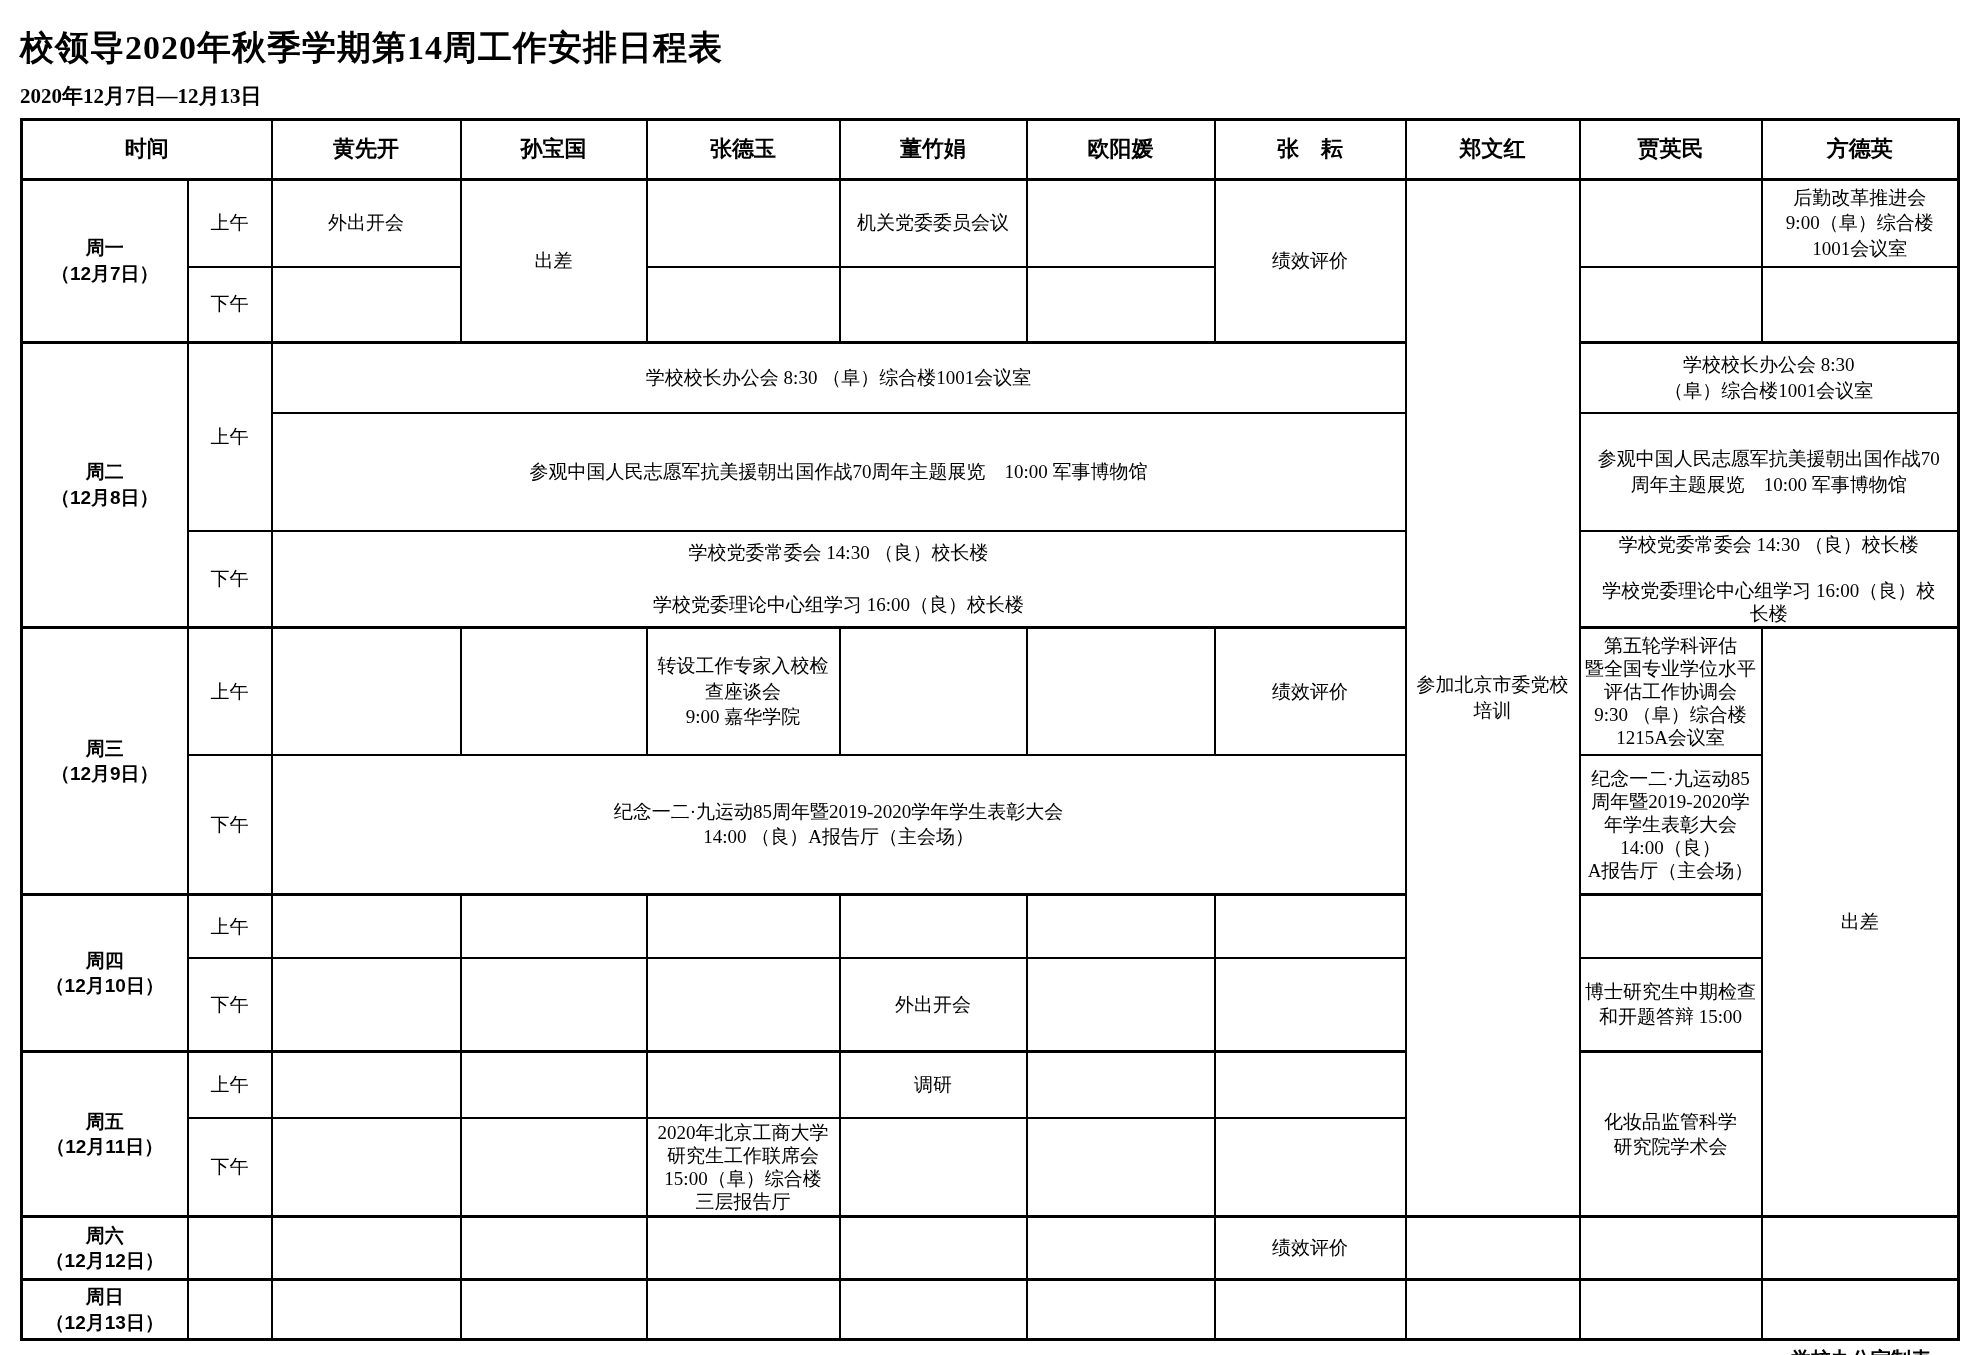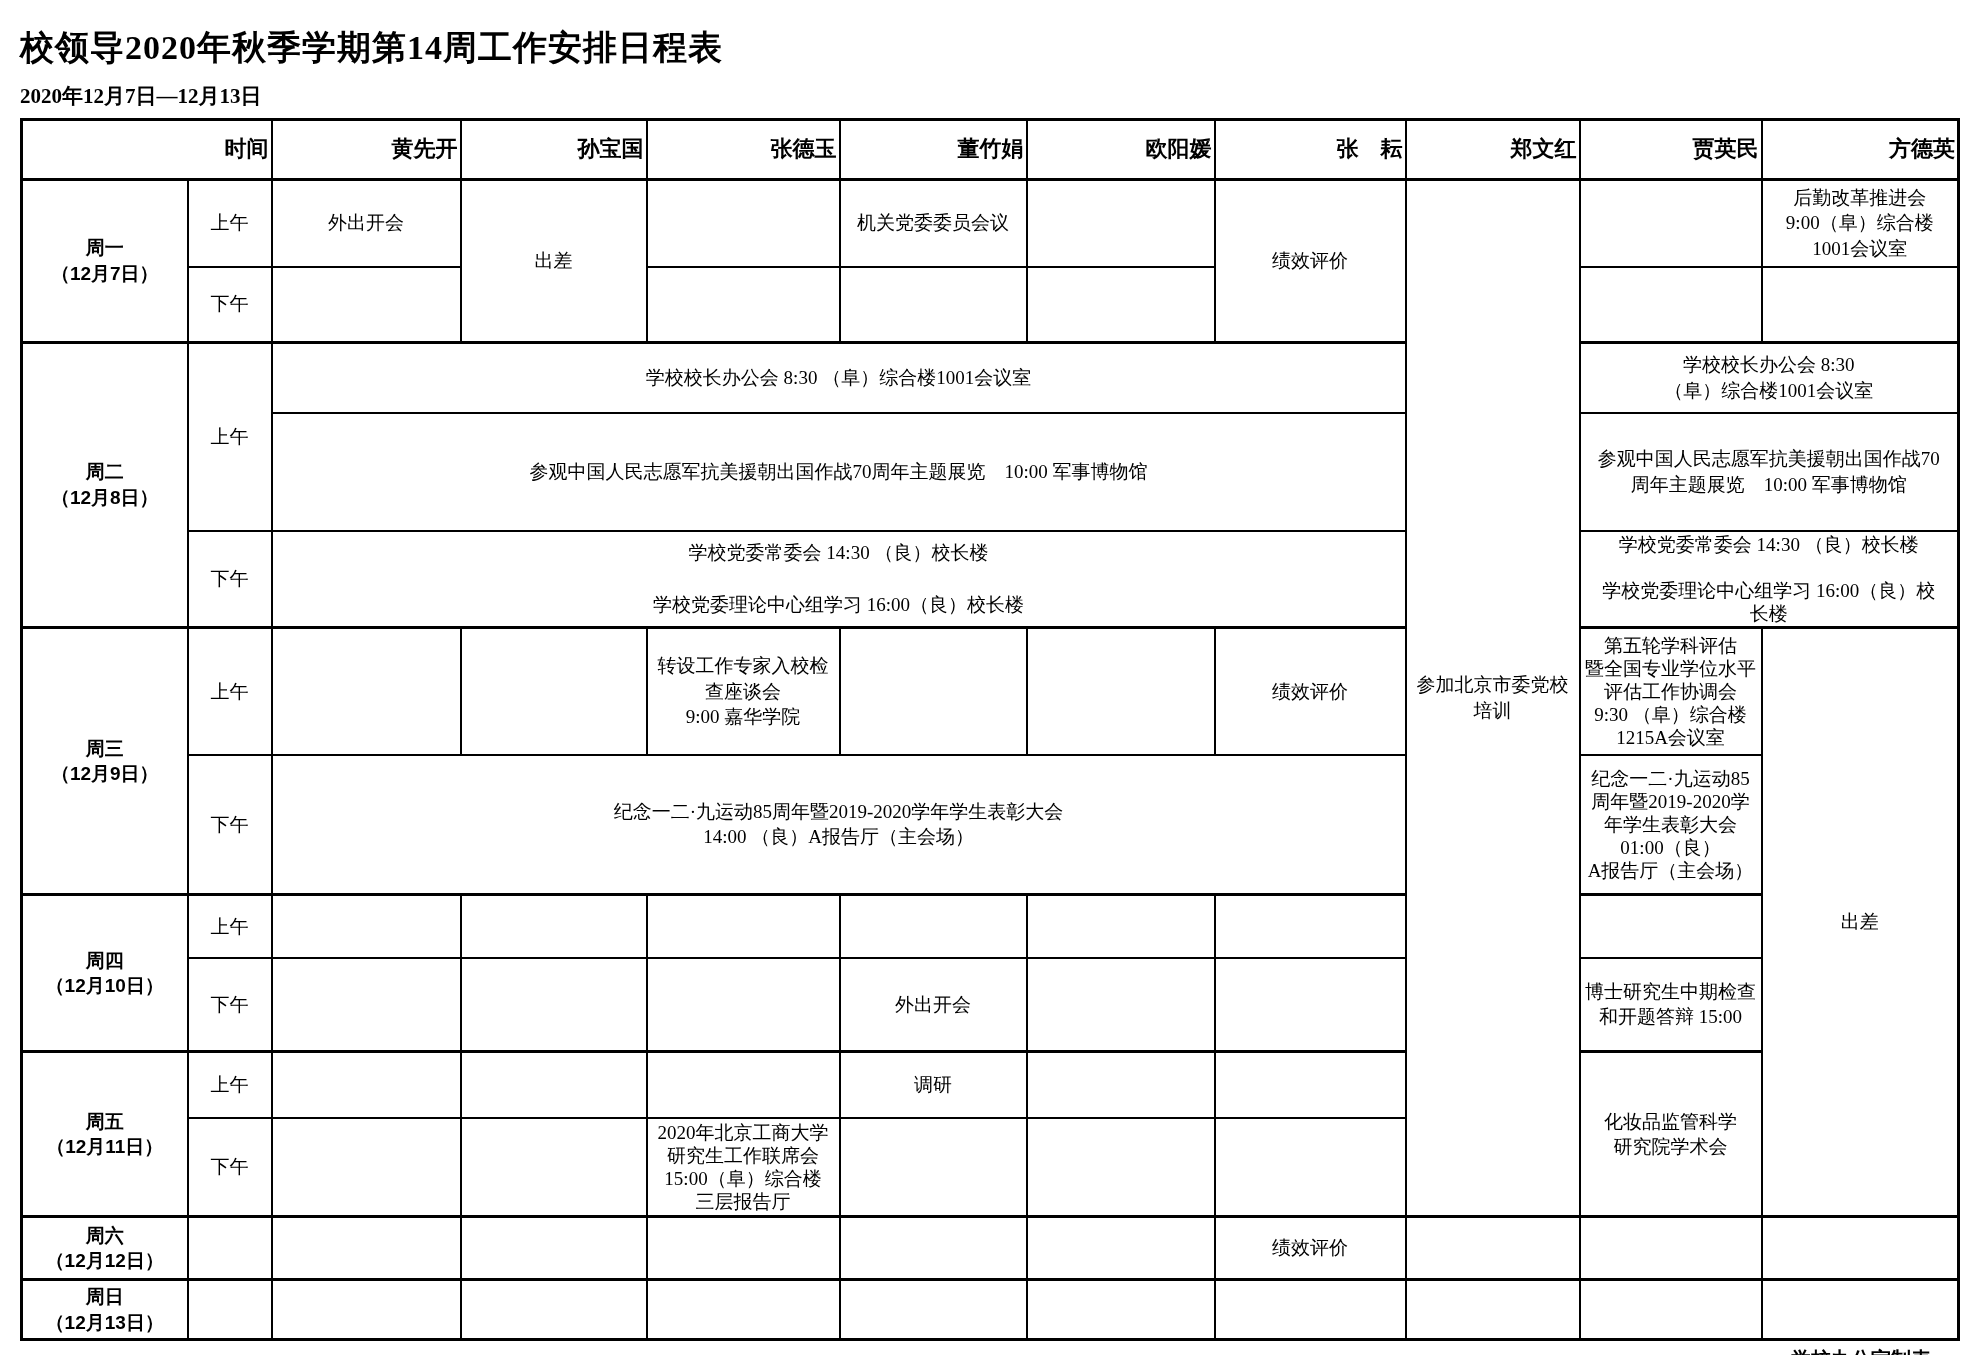--- a/index.html
+++ b/index.html
@@ -19,21 +19,21 @@
   table.schedule{
     border-collapse:collapse;table-layout:fixed;width:1937px;
     border:3px solid #000;margin-top:9px;
   }
   td,th{
     border:2px solid #000;text-align:center;vertical-align:middle;
     padding:1px 2px;overflow:hidden;
   }
   tr.day-first>td{border-top:3px solid #000;}
   tr.header-row>th{border-bottom:3px solid #000;}
-  th{font:700 22px/1.3 "Liberation Sans", sans-serif;white-space:pre-line;text-align:right;}
+  th{font:700 22px/1.3 "Liberation Sans", sans-serif;white-space:pre-line;}
   td.day{font:700 19px/1.35 "Liberation Sans", sans-serif;white-space:pre-line;}
   td.ampm{font:400 19px/1.35 "Liberation Serif", serif;white-space:pre-line;margin-left:25px;}
   td.cell{font:400 19px/1.35 "Liberation Serif", serif;white-space:pre-line;}
   td.cell.tight{line-height:1.22;}
   .credit{
     width:1937px;margin-top:6px;text-align:right;box-sizing:border-box;padding-right:26px;
     font:700 20px/24px "Liberation Serif", serif;
   }
 </style>
 </head>
@@ -147,21 +147,21 @@
       <td class="cell" rowspan="6">出差</td>
     </tr>
 
     <tr style="height:140px">
       <td class="ampm">下午</td>
       <td class="cell" colspan="6">纪念一二·九运动85周年暨2019-2020学年学生表彰大会
 14:00 （良）A报告厅（主会场）</td>
       <td class="cell tight">纪念一二·九运动85
 周年暨2019-2020学
 年学生表彰大会
-01:00（良）
+14:00（良）
 A报告厅（主会场）</td>
     </tr>
 
     <tr class="day-first" style="height:63px">
       <td class="day" rowspan="2">周四
 （12月10日）</td>
       <td class="ampm">上午</td>
       <td class="cell"></td>
       <td class="cell"></td>
       <td class="cell"></td>

